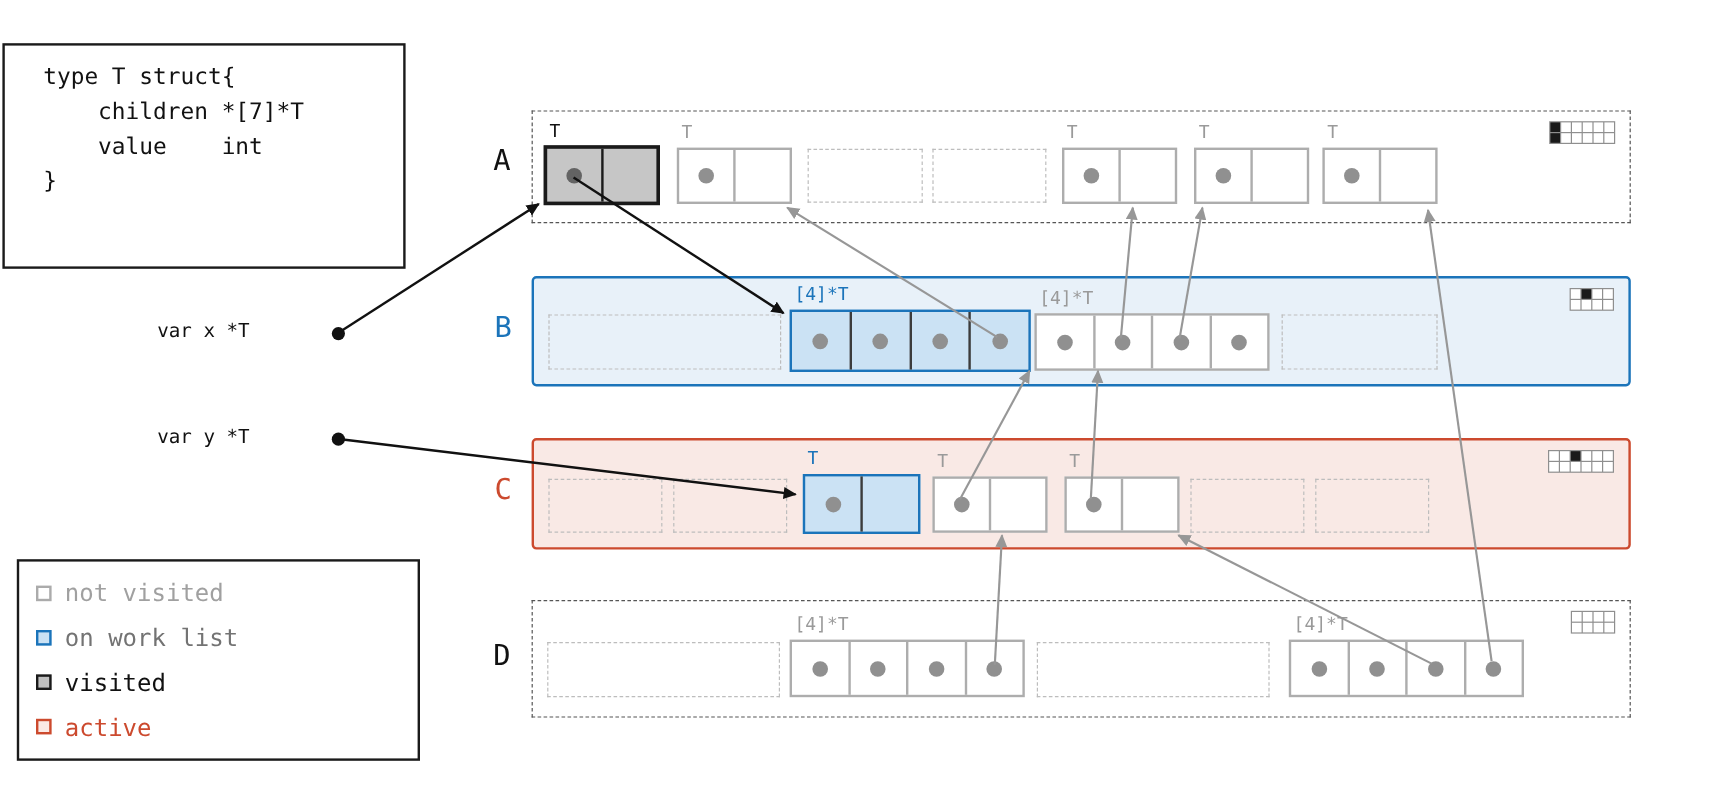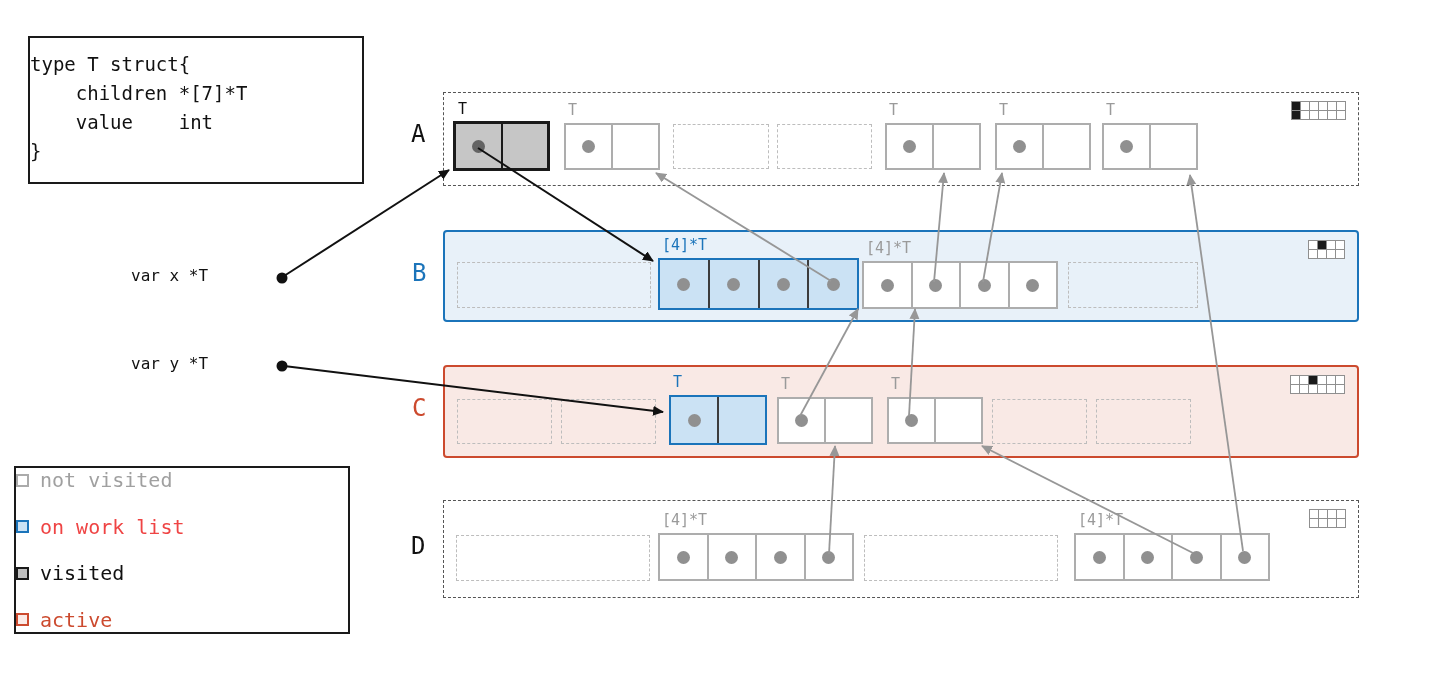--- a/index.html
+++ b/index.html
@@ -1,21 +1,21 @@
 <!DOCTYPE html>
 <html><head>
 <meta charset="utf-8">
 <style>
   html,body{margin:0;padding:0;background:#fff;}
   #canvas{position:relative;width:1440px;height:675px;background:#fff;
           font-family:"DejaVu Sans Mono",monospace;overflow:hidden;color:#111;}
 
   
-  .codebox{position:absolute;left:28px;top:36px;width:336px;height:148px;
-           border:2px solid #1a1a1a;box-sizing:border-box;padding:12px 0;background:#fff;}
+  .codebox{position:absolute;left:2px;top:36px;width:336px;height:188px;
+           border:2px solid #1a1a1a;box-sizing:border-box;padding:12px 32px;background:#fff;}
   .codeline{white-space:pre;font-size:19px;line-height:29px;color:#111;}
 
   
   .var-label{position:absolute;font-size:16px;color:#111;white-space:pre;}
   #var-x{left:131px;top:266px;}
   #var-y{left:131px;top:354px;}
 
   
   .region{position:absolute;box-sizing:border-box;}
   #region-a{left:443px;top:92px;width:916px;height:94px;border:1.5px dashed #555;background:#fff;}
@@ -45,21 +45,21 @@
   .slot{position:absolute;box-sizing:border-box;border:1.5px dashed #bdbdbd;}
 
   
   .bitmap{position:absolute;right:12px;top:8px;display:grid;gap:1px;background:#8f8f8f;
           padding:1px;width:max-content;}
   .bm-cell{width:8px;height:8px;background:#fff;}
   .bm-cell.on{background:#1a1a1a;}
 
   
   .legendbox{position:absolute;left:14px;top:466px;width:336px;height:168px;border:2px solid #1a1a1a;
-             box-sizing:border-box;background:#fff;display:flex;flex-direction:column;
+             box-sizing:border-box;padding:14px;background:#fff;display:flex;flex-direction:column;
              justify-content:space-between;}
   .legend-row{display:flex;align-items:center;gap:11px;}
   .legend-swatch{width:13px;height:13px;box-sizing:border-box;border:2.5px solid;flex:0 0 auto;}
   .sw-0{border-color:#ababab;background:#fff;}
   .sw-1{border-color:#1b74ba;background:#cbe2f4;}
   .sw-2{border-color:#cc4a2e;background:#fbeae6;}
   .sw-3{border-color:#1a1a1a;background:#c0c0c0;}
   .legend-label{font-size:20px;}
 
   
@@ -295,21 +295,21 @@
       </div>
   </div>
 
   <div class="legendbox">
     <div class="legend-row">
       <span class="legend-swatch sw-0"></span>
       <span class="legend-label" style="color: rgb(160, 160, 160);">not visited</span>
     </div>
     <div class="legend-row">
       <span class="legend-swatch sw-1"></span>
-      <span class="legend-label" style="color: #ef4444;">on work list</span>
+      <span class="legend-label" style="color: #737373;">on work list</span>
     </div>
     <div class="legend-row">
       <span class="legend-swatch sw-3"></span>
       <span class="legend-label" style="color: rgb(17, 17, 17);">visited</span>
     </div>
     <div class="legend-row">
       <span class="legend-swatch sw-2"></span>
       <span class="legend-label" style="color: rgb(204, 74, 46);">active</span>
     </div>
   </div>

